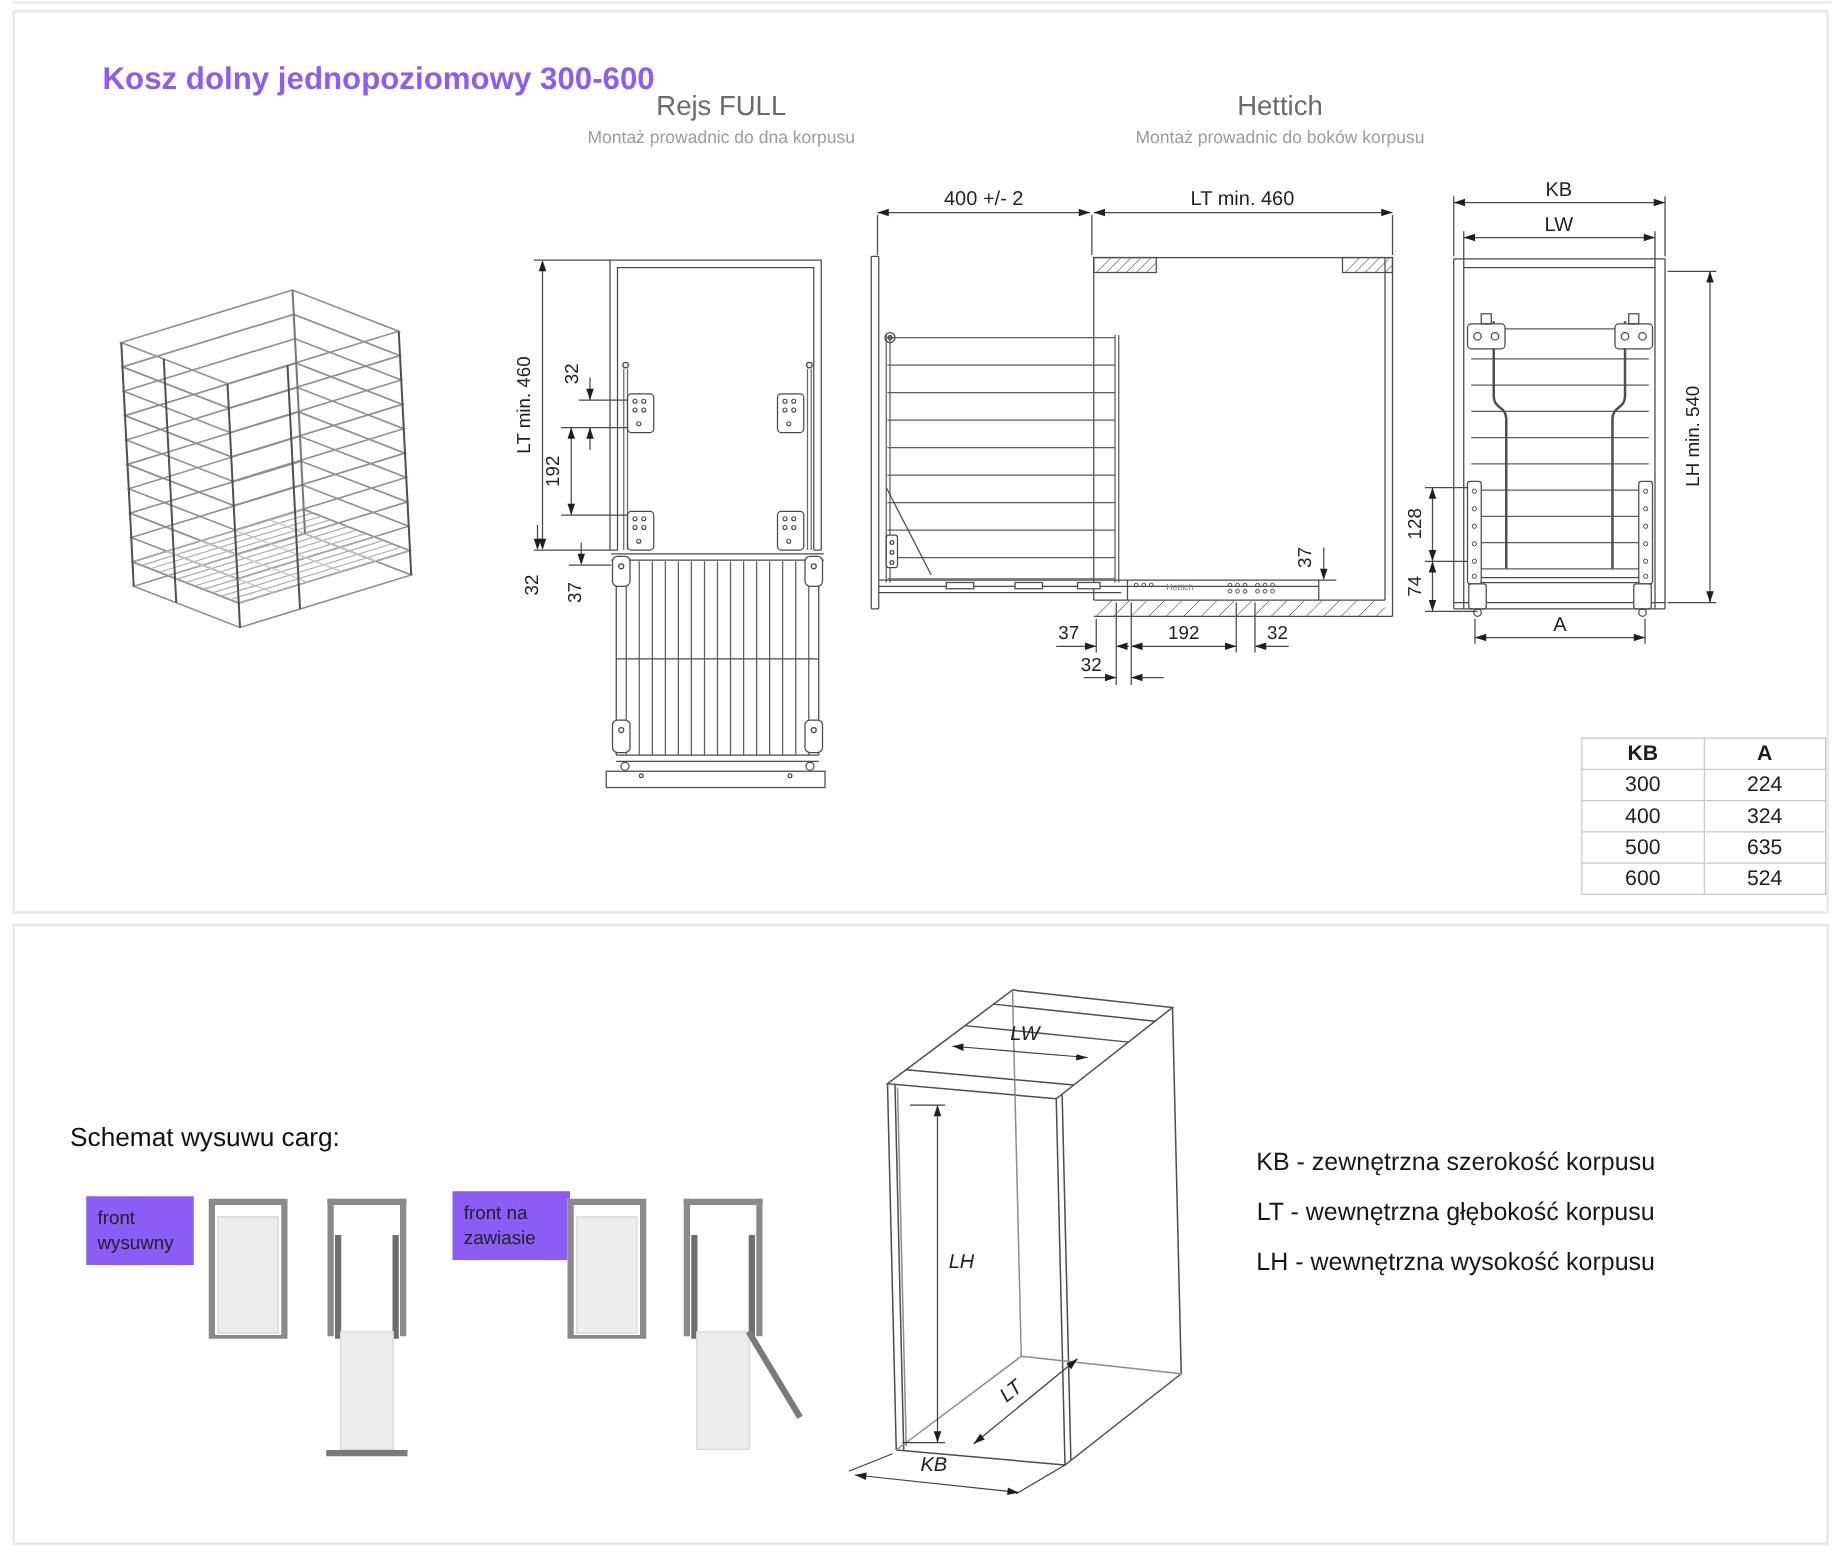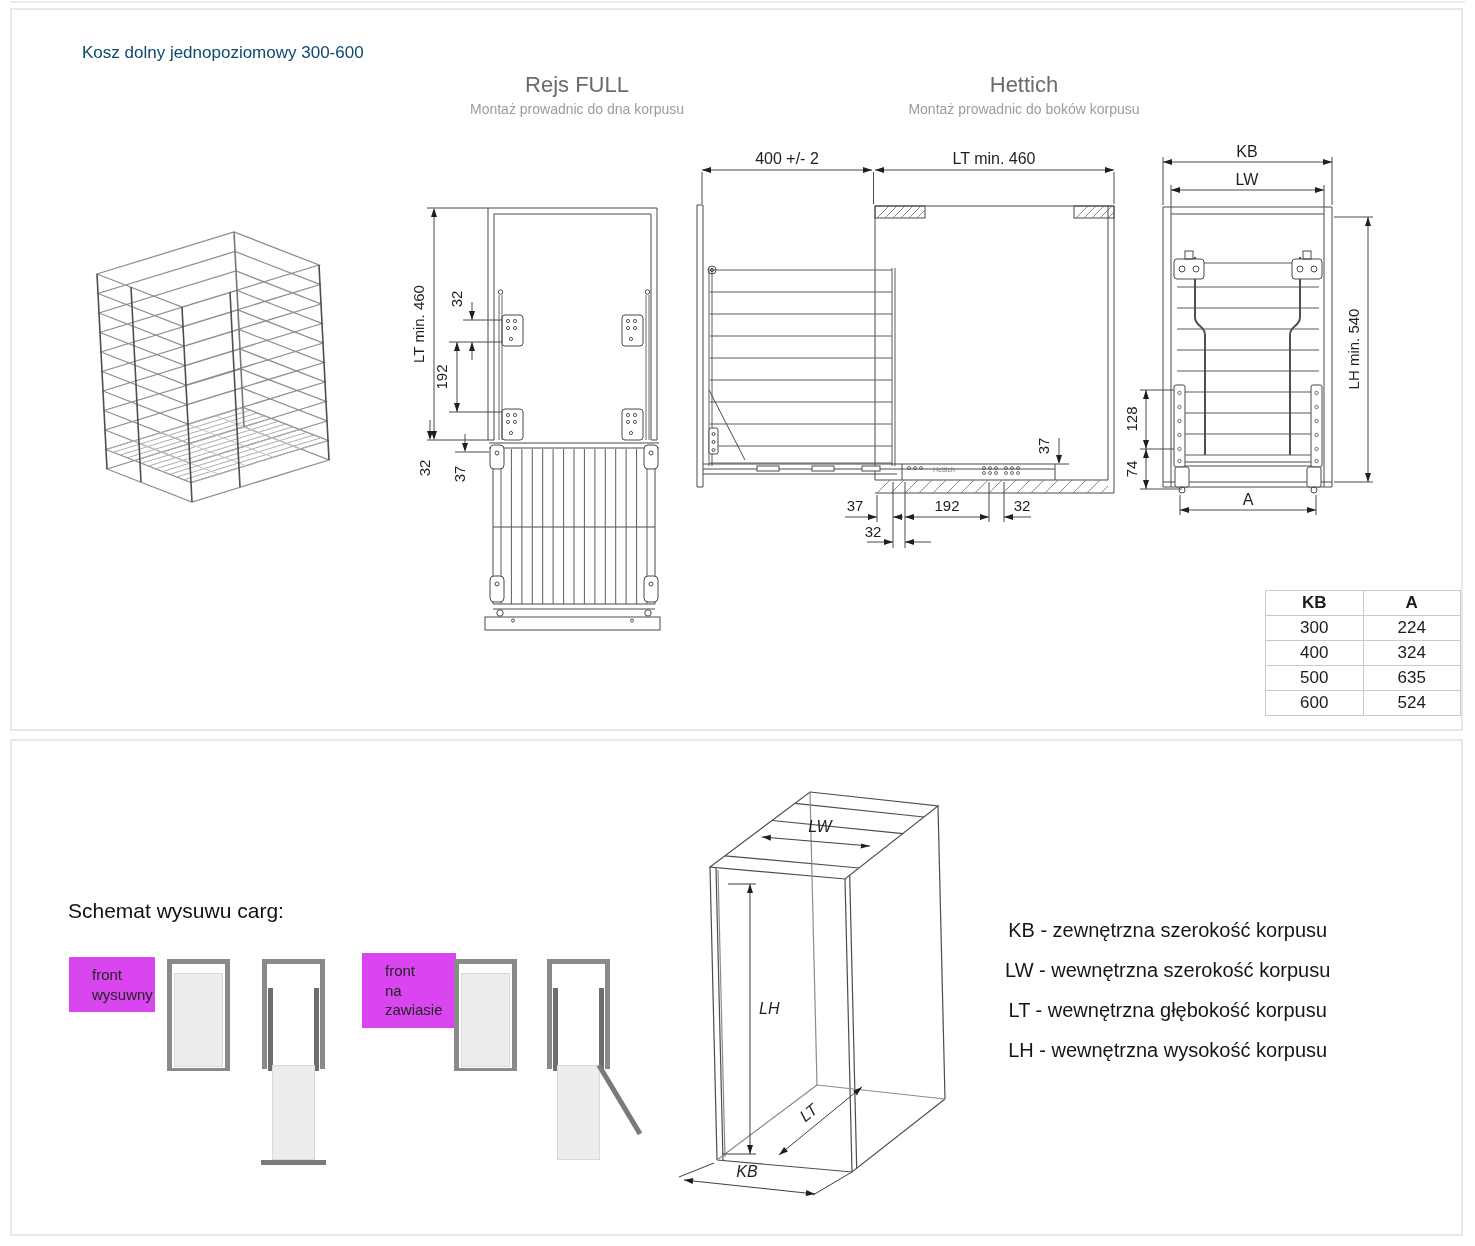--- a/index.html
+++ b/index.html
@@ -3,36 +3,36 @@
 <meta charset="utf-8">
 <style>
   html,body{margin:0;padding:0;background:#fff;}
   body{width:1475px;height:1246px;position:relative;overflow:hidden;
        font-family:"Liberation Sans",sans-serif;color:#1c1c1c;}
   .top-strip{position:absolute;left:10px;right:10px;top:1px;border-top:2px solid #ececec;}
   .panel{position:absolute;left:10px;width:1453px;border:2px solid #e8e8e8;background:#fff;box-sizing:border-box;}
   .panel-top{top:8px;height:723px;}
   .panel-bottom{top:739px;height:497px;}
   .abs{position:absolute;}
-  .page-title{left:70px;top:22px;font-size:17px;font-weight:normal;color:#0c4a6e;}
+  .page-title{left:70px;top:22px;font-size:25px;font-weight:bold;color:#8b5cf6;}
   .col-head{top:62px;text-align:center;}
   .col-head .col-title{font-size:22px;color:#6b6b6b;}
   .col-head .col-sub{font-size:14px;color:#9c9c9c;margin-top:3px;}
   .head-rejs{left:400px;width:330px;}
   .head-hettich{left:862px;width:300px;}
   svg{position:absolute;overflow:visible;}
   svg text{font-family:"Liberation Sans",sans-serif;font-size:15px;fill:#1f1f1f;}
   text.big{font-size:16px;}
   text.brand{font-size:7px;fill:#777;}
   text.iso{font-size:16px;font-style:italic;}
   .size-table{left:1253px;top:580px;width:196px;border-collapse:collapse;font-size:17px;}
   .size-table th,.size-table td{border:1px solid #c9c9c9;text-align:center;height:24px;padding:0;}
   .size-table th{font-weight:bold;}
-  .schema-heading{left:56px;top:158px;font-size:21px;color:#111;}
-  .schema-label{background:#d946ef;color:#222;font-size:15px;line-height:1.3;padding:8px 23px;white-space:pre-line;box-sizing:border-box;}
+  .schema-heading{left:44px;top:158px;font-size:21px;color:#111;}
+  .schema-label{background:#8b5cf6;color:#222;font-size:15px;line-height:1.3;padding:8px 9px;white-space:pre-line;box-sizing:border-box;}
   .lbl1{left:57px;top:216px;width:86px;}
   .lbl2{left:350px;top:212px;width:94px;}
   .schema-closed{width:63px;height:112px;border:5px solid #8a8a8a;border-bottom-width:3px;box-sizing:border-box;background:#fff;}
   .schema-closed .basket{position:absolute;left:2px;right:2px;top:9px;bottom:1px;background:#ededed;border:1px solid #d8d8d8;}
   .schema-open{width:63px;height:110px;border:5px solid #8a8a8a;border-bottom:none;box-sizing:border-box;background:#fff;}
   .rail-l,.rail-r{position:absolute;top:24px;bottom:-2px;width:5px;background:#6e6e6e;}
   .rail-l{left:1px}.rail-r{right:1px}
   .schema-open .basket{position:absolute;left:5px;right:5px;top:101px;height:93px;background:#ededed;border:1px solid #d8d8d8;}
   .front-bar{position:absolute;left:-6px;right:-6px;top:196px;height:5px;background:#7a7a7a;}
   .hinge-bar{position:absolute;left:49px;top:100px;width:80px;height:5px;background:#7a7a7a;transform:rotate(59deg);transform-origin:0 0;}
@@ -361,17 +361,16 @@
         <polygon points="153,420 144.3,416 143.7,422"></polygon>
     </g>
     <text class="iso" text-anchor="middle" x="158" y="58">LW</text>
     <text class="iso" x="97" y="240">LH</text>
     <text class="iso" text-anchor="middle" transform="translate(150 343) rotate(-39)">LT</text>
     <text class="iso" text-anchor="middle" x="85" y="403">KB</text>
   </svg>
 
   <div class="abs legend">
     <div>KB - zewnętrzna szerokość korpusu</div>
-    <div>LW - wewnętrzna szerokość korpusu</div>
     <div>LT - wewnętrzna głębokość korpusu</div>
     <div>LH - wewnętrzna wysokość korpusu</div>
   </div>
 </section>
 
 </body></html>

